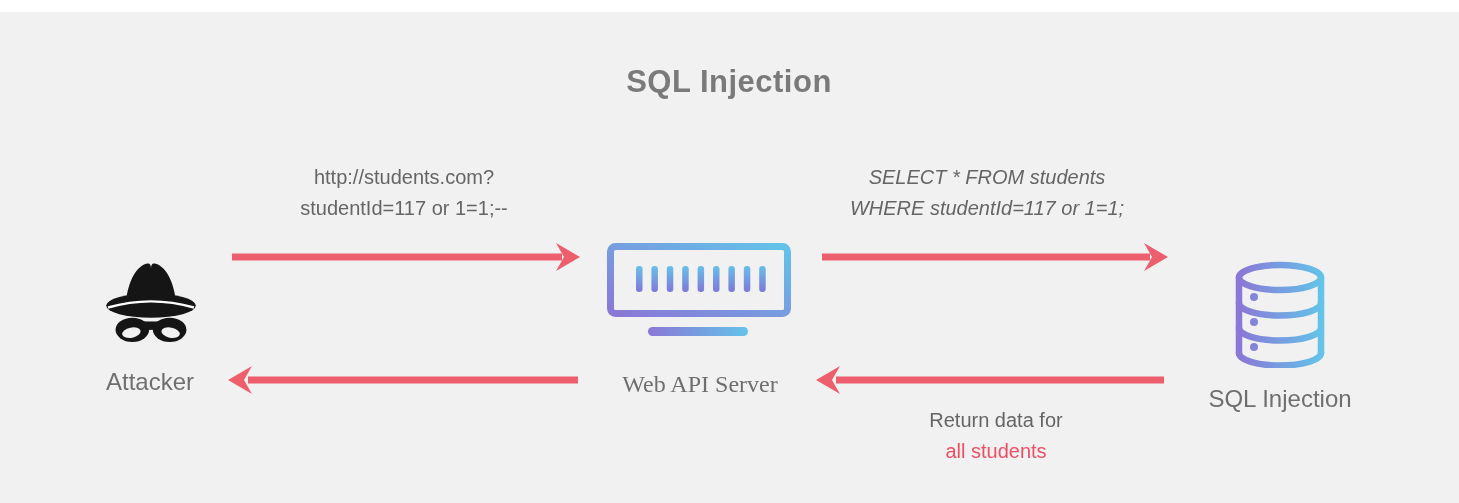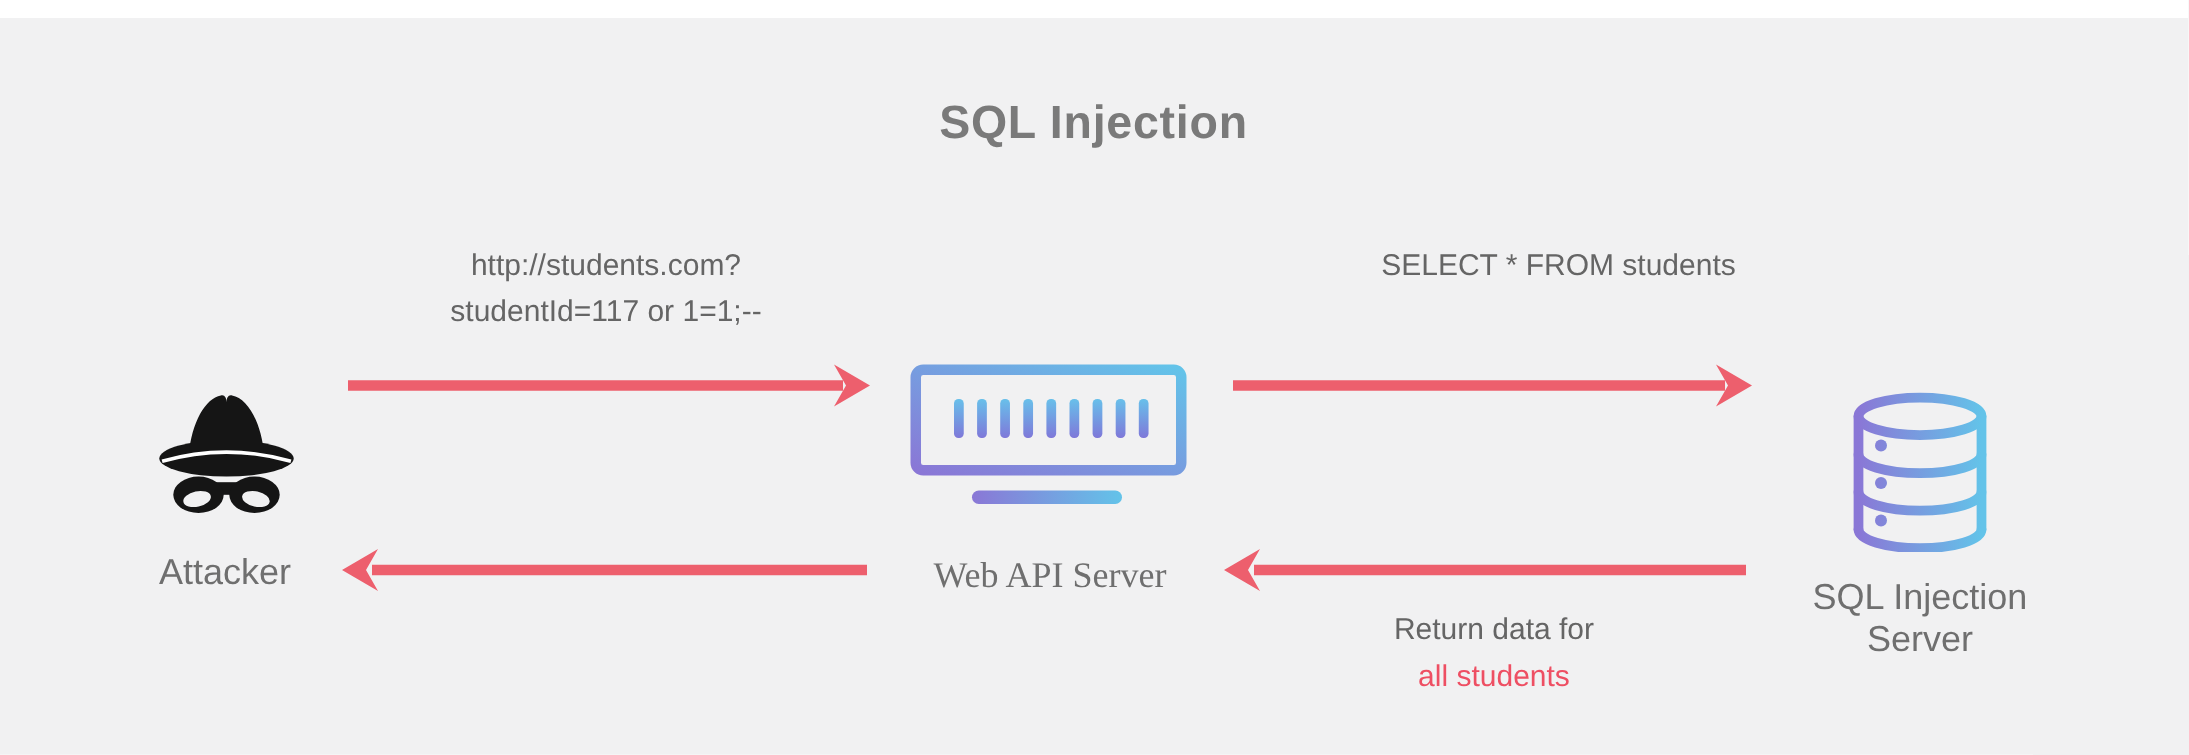--- a/index.html
+++ b/index.html
@@ -23,21 +23,21 @@
     color:var(--title_gray);
   }
   .msg {
     position:absolute; width:340px;
     text-align:center;
     font-size:20px; line-height:31px;
     color:var(--text_gray);
   }
   .msg .hl { color:var(--highlight); }
   .msg-request   { left:234px; top:150px; }
-  .msg-query     { left:869px; top:150px; }
+  .msg-query     { left:817px; top:150px;font-style:italic; }
   .msg-attacker-response { left:236px; top:393px; }
   .msg-db-response       { left:826px; top:393px; }
   .node-label {
     position:absolute; text-align:center;
     font-size:24px; line-height:28px;
     color:var(--label_gray);
   }
   .label-attacker { left:50px;  top:356px; width:200px;text-align:center; }
   .label-webapi   { left:550px; top:358px; width:300px;font-family:Liberation Serif, serif; }
   .label-db       { left:1130px; top:373px; width:300px; }
@@ -63,20 +63,21 @@
 
   <div class="title">SQL Injection</div>
 
   <div class="msg msg-request">
     <div>http://students.com?</div>
     <div>studentId=117 or 1=1;--</div>
   </div>
 
   <div class="msg msg-query">
     <div>SELECT * FROM students</div>
+    <div>WHERE studentId=117 or 1=1;</div>
   </div>
 
 
   <div class="msg msg-db-response">
     <div>Return data for</div>
     <div class="hl">all students</div>
   </div>
 
   <svg class="arrow" style="left:230px; top:228px;" width="352" height="34">
     <line x1="2" y1="17" x2="332" y2="17"></line>
@@ -159,17 +160,16 @@
       <path d="M7,67 A41,12.5 0 0 0 89,67"></path>
     </g>
     <g fill="url(#gradDb)">
       <circle cx="22" cy="36" r="4"></circle>
       <circle cx="22" cy="61" r="4"></circle>
       <circle cx="22" cy="86" r="4"></circle>
     </g>
   </svg>
   <div class="node-label label-db">
     <div>SQL Injection</div>
-    <div>Server</div>
   </div>
 
   <div class="bottom-strip"></div>
 </div>
 
 </body></html>

